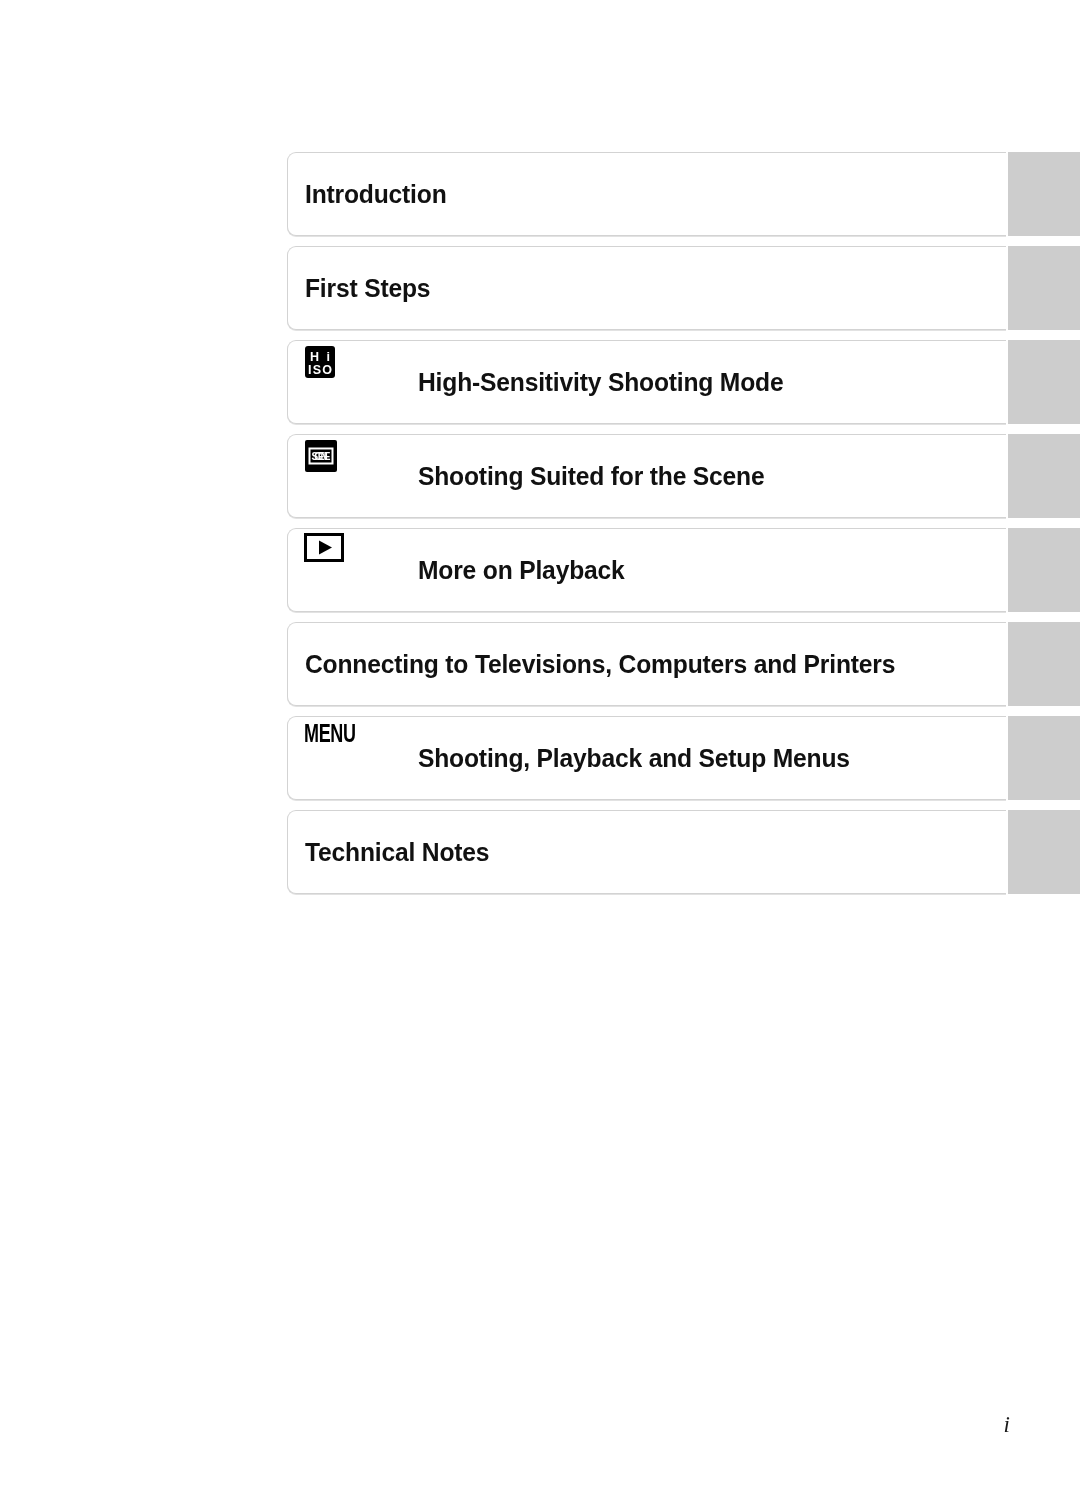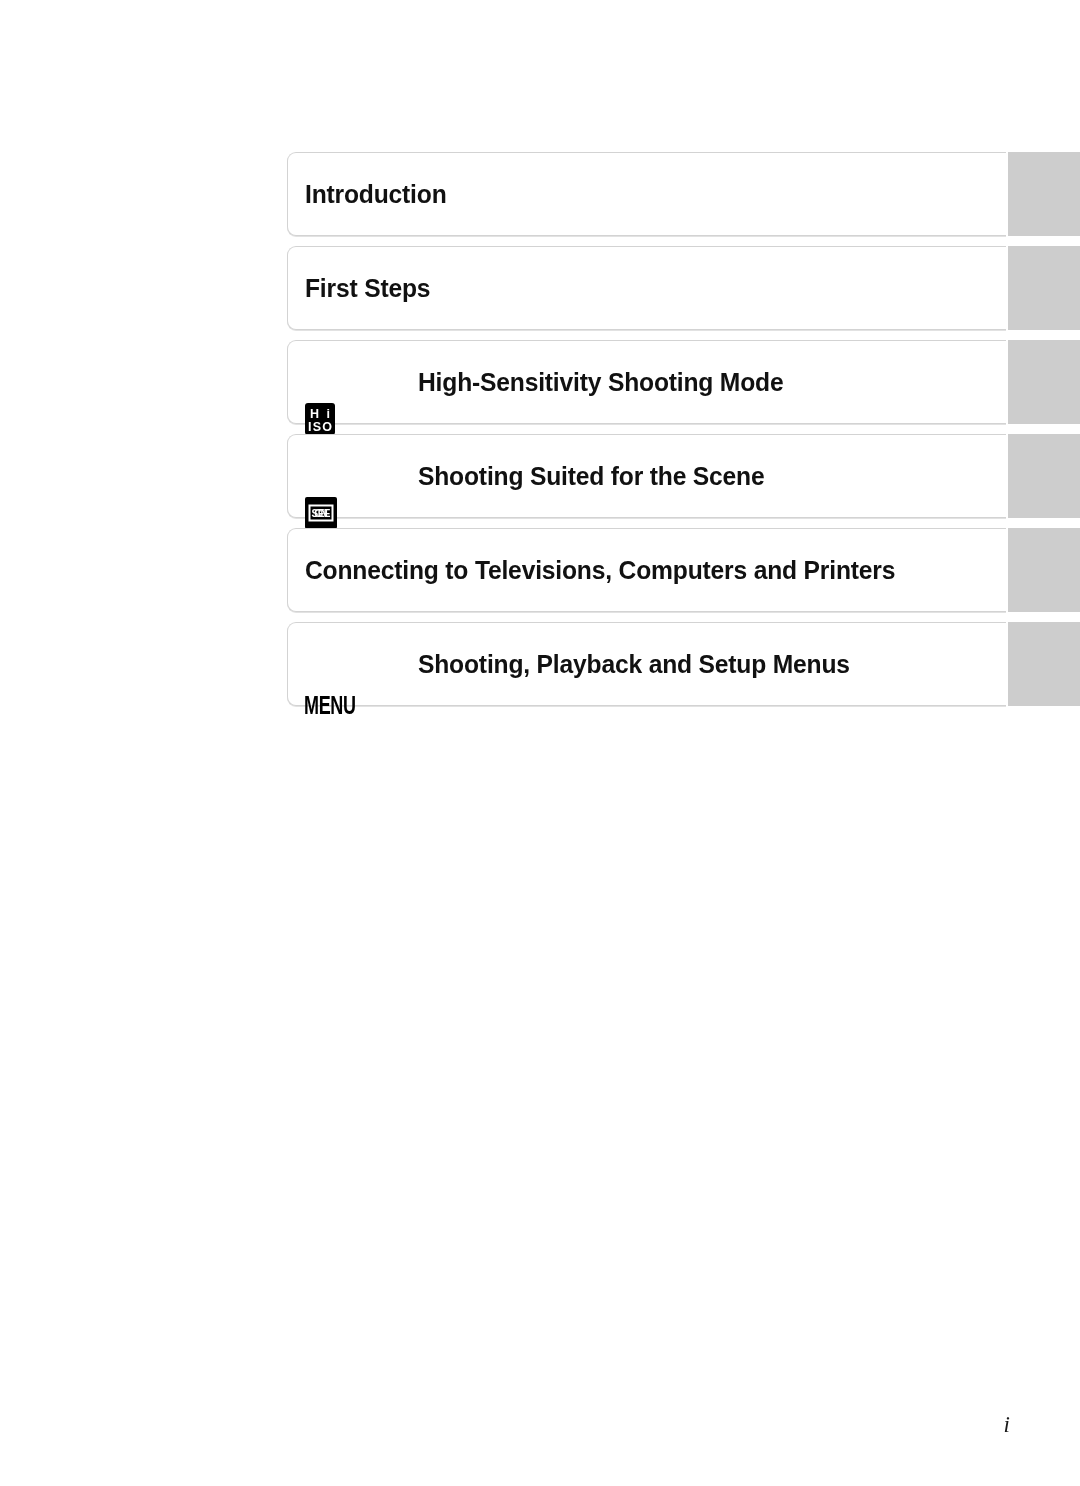--- a/index.html
+++ b/index.html
@@ -60,25 +60,25 @@
     border-right: none;
     border-radius: 9px 0 0 9px;
     box-shadow: 0 1px 0 #e2e2e2;
     display: flex;
     align-items: center;
   }
 
   .row-icon {
     position: absolute;
     left: 16px;
-    top: 11px;
+    top: 4px;
     height: 84px;
     width: 62px;
     display: flex;
-    align-items: flex-end;
+    align-items: flex-start;
     justify-content: flex-start;
     color: #000000;
   }
 
   .row-title {
     font-size: 26.5px;
     font-weight: bold;
     color: #111111;
     letter-spacing: -0.2px;
     white-space: nowrap;
@@ -157,29 +157,47 @@
               <rect x="6.5" y="10.5" width="21" height="13" fill="#000"></rect>
               <text x="17" y="21" font-family="Liberation Sans, sans-serif" font-size="10" font-weight="bold" fill="#fff" text-anchor="middle" textLength="19">SCENE</text>
             </svg>
           </span>
           <span class="row-title indent-icon">Shooting Suited for the Scene</span>
         </div>
       </div>
       <div class="toc-row">
         <div class="tab-block"></div>
         <div class="row-card">
+          <span class="row-icon">
+            <svg class="icon-svg" width="40" height="29" viewBox="0 0 40 29">
+              <rect x="1.5" y="1.5" width="37" height="26" fill="#fff" stroke="#000" stroke-width="3"></rect>
+              <path fill="#000" d="M15 7.5 L28 14.5 L15 21.5 Z"></path>
+            </svg>
+          </span>
+          <span class="row-title indent-icon">More on Playback</span>
+        </div>
+      </div>
+      <div class="toc-row">
+        <div class="tab-block"></div>
+        <div class="row-card">
           <span class="row-title indent-none">Connecting to Televisions, Computers and Printers</span>
         </div>
       </div>
       <div class="toc-row">
         <div class="tab-block"></div>
         <div class="row-card">
           <span class="row-icon">
             <span class="menu-glyph">MENU</span>
           </span>
           <span class="row-title indent-icon">Shooting, Playback and Setup Menus</span>
         </div>
       </div>
+      <div class="toc-row">
+        <div class="tab-block"></div>
+        <div class="row-card">
+          <span class="row-title indent-none">Technical Notes</span>
+        </div>
+      </div>
     </div>
 
   <div id="folio">i</div>
 
 </div>
 
 </body></html>

